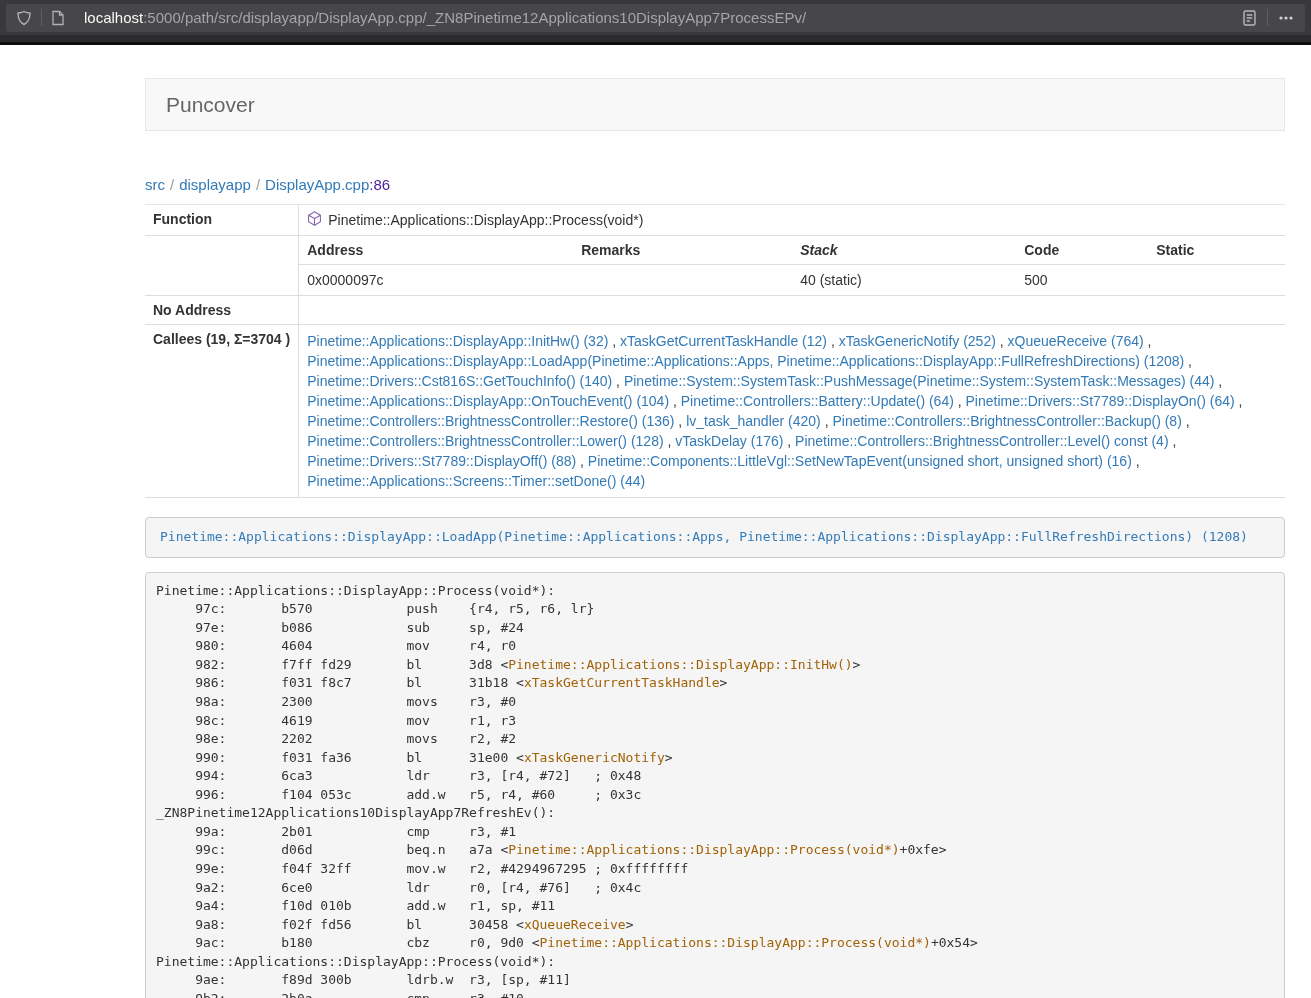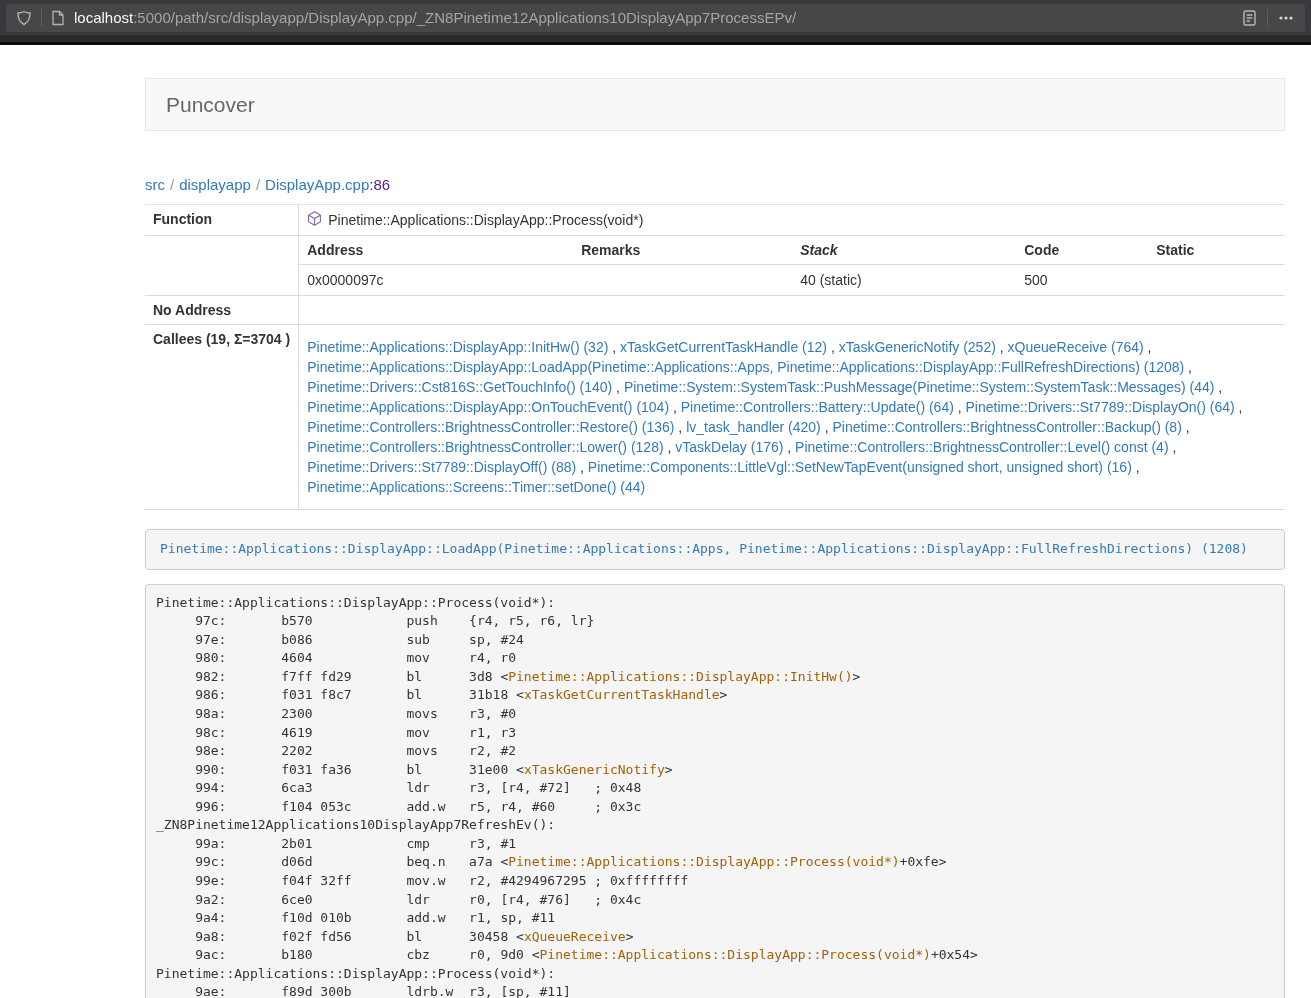--- a/index.html
+++ b/index.html
@@ -14,21 +14,21 @@
   
   .chrome { height:35px; background:#39393d; display:flex; align-items:center; padding:0 6px; }
   .chrome-strip { height:7px; background:#2b2b2e; }
   .chrome-line { height:3px; background:#0e0e10; }
   .urlbar {
     flex:1; height:28px; background:#474749; border-radius:3px;
     display:flex; align-items:center; padding:0 10px;
   }
   .ubar-divider { width:1px; height:17px; background:#5d5d62; margin:0 9px; flex:none; }
   .ubar-icon { display:flex; align-items:center; flex:none; }
-  .url-text { font-size:15px; margin-left:9px; white-space:nowrap; overflow:hidden; }
+  .url-text { font-size:15px; margin-left:19px; white-space:nowrap; overflow:hidden; }
   .url-host { color:#f9f9fa; }
   .url-rest { color:#a5a5a9; }
   .url-right { margin-left:auto; display:flex; align-items:center; }
 
   
   .page { width:1140px; margin-left:145px; }
 
   .brand-panel {
     margin-top:33px; height:53px;
     background:#f8f8f8; border:1px solid #e7e7e7; border-radius:0;
@@ -51,21 +51,21 @@
   td.inner-cell { padding:0 !important; }
 
   table.inner { width:100%; border-collapse:collapse; font-size:14px; }
   table.inner th { text-align:left; font-weight:bold; padding:6px 8px; border-bottom:1px solid #ddd; }
   table.inner td { padding:7px 8px; }
   .col-address { width:274px; } .col-remarks { width:219px; } .col-stack { width:224px;font-style:italic; } .col-code { width:132px; }
 
   .func-cell { display:flex; align-items:center; }
   .cube { margin-right:6px; flex:none; }
 
-  .callees { line-height:20px; padding:12px 8px !important; }
+  .callees { line-height:20px; padding:6px 8px !important; }
   .callees a { color:#337ab7; text-decoration:none; }
 
   
   .mono { font-family:"DejaVu Sans Mono","Liberation Mono",monospace; }
   .snippet-box {
     margin-top:19px; background:#f5f5f5; border:1px solid #ccc; border-radius:4px;
     padding:10px 14px; font-size:13px; line-height:1.42857; white-space:nowrap; overflow:hidden;
   }
   .snippet-box a { color:#337ab7; text-decoration:none; }
 

